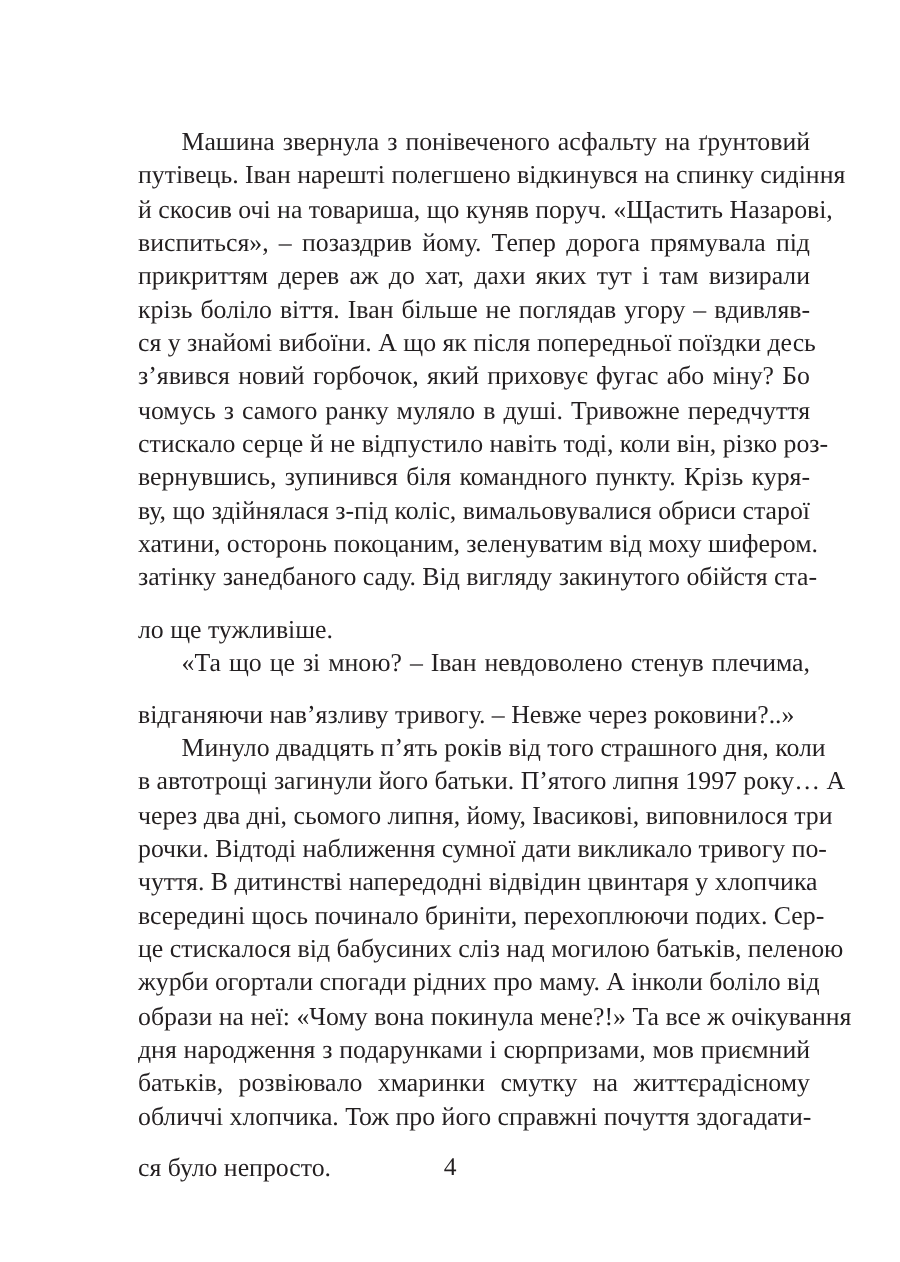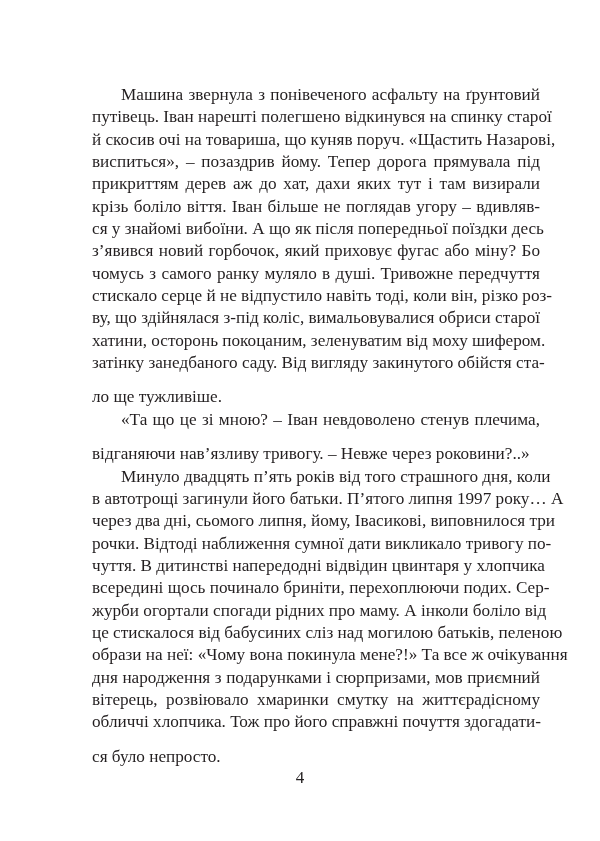--- a/index.html
+++ b/index.html
@@ -52,52 +52,53 @@
     }
   </style>
 </head>
 <body>
 
 <div class="page">
   <div class="text-block">
 
     <div>
       <span class="line indent">Машина звернула з понівеченого асфальту на ґрунтовий</span>
-      <span class="line">путівець. Іван нарешті полегшено відкинувся на спинку старої</span>
+      <span class="line">путівець. Іван нарешті полегшено відкинувся на спинку сидіння</span>
       <span class="line">й скосив очі на товариша, що куняв поруч. «Щастить Назарові,</span>
       <span class="line">виспиться», – позаздрив йому. Тепер дорога прямувала під</span>
       <span class="line">прикриттям дерев аж до хат, дахи яких тут і там визирали</span>
       <span class="line">крізь боліло віття. Іван більше не поглядав угору – вдивляв-</span>
       <span class="line">ся у знайомі вибоїни. А що як після попередньої поїздки десь</span>
       <span class="line">з’явився новий горбочок, який приховує фугас або міну? Бо</span>
       <span class="line">чомусь з самого ранку муляло в душі. Тривожне передчуття</span>
       <span class="line">стискало серце й не відпустило навіть тоді, коли він, різко роз-</span>
+      <span class="line">вернувшись, зупинився біля командного пункту. Крізь куря-</span>
       <span class="line">ву, що здійнялася з-під коліс, вимальовувалися обриси старої</span>
       <span class="line">хатини, осторонь покоцаним, зеленуватим від моху шифером.</span>
       <span class="line">затінку занедбаного саду. Від вигляду закинутого обійстя ста-</span>
       <span class="line last">ло ще тужливіше.</span>
     </div>
 
     <div>
       <span class="line indent">«Та що це зі мною? – Іван невдоволено стенув плечима,</span>
       <span class="line last">відганяючи нав’язливу тривогу. – Невже через роковини?..»</span>
     </div>
 
     <div>
       <span class="line indent">Минуло двадцять п’ять років від того страшного дня, коли</span>
       <span class="line">в автотрощі загинули його батьки. П’ятого липня 1997 року… А</span>
       <span class="line">через два дні, сьомого липня, йому, Івасикові, виповнилося три</span>
       <span class="line">рочки. Відтоді наближення сумної дати викликало тривогу по-</span>
       <span class="line">чуття. В дитинстві напередодні відвідин цвинтаря у хлопчика</span>
       <span class="line">всередині щось починало бриніти, перехоплюючи подих. Сер-</span>
+      <span class="line">це стискалося від бабусиних сліз над могилою батьків, пеленою</span>
       <span class="line">журби огортали спогади рідних про маму. А інколи боліло від</span>
-      <span class="line">це стискалося від бабусиних сліз над могилою батьків, пеленою</span>
       <span class="line">образи на неї: «Чому вона покинула мене?!» Та все ж очікування</span>
       <span class="line">дня народження з подарунками і сюрпризами, мов приємний</span>
-      <span class="line">вітерець, розвіювало хмаринки смутку на життєрадісному</span>
+      <span class="line">батьків, розвіювало хмаринки смутку на життєрадісному</span>
       <span class="line">обличчі хлопчика. Тож про його справжні почуття здогадати-</span>
       <span class="line last">ся було непросто.</span>
     </div>
 
   </div>
 
   <div class="page-number">4</div>
 </div>
 
 </body></html>

